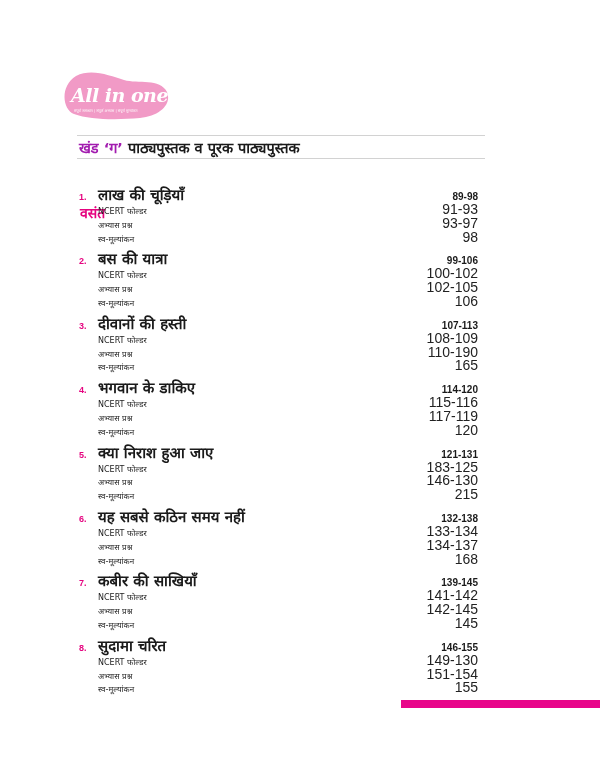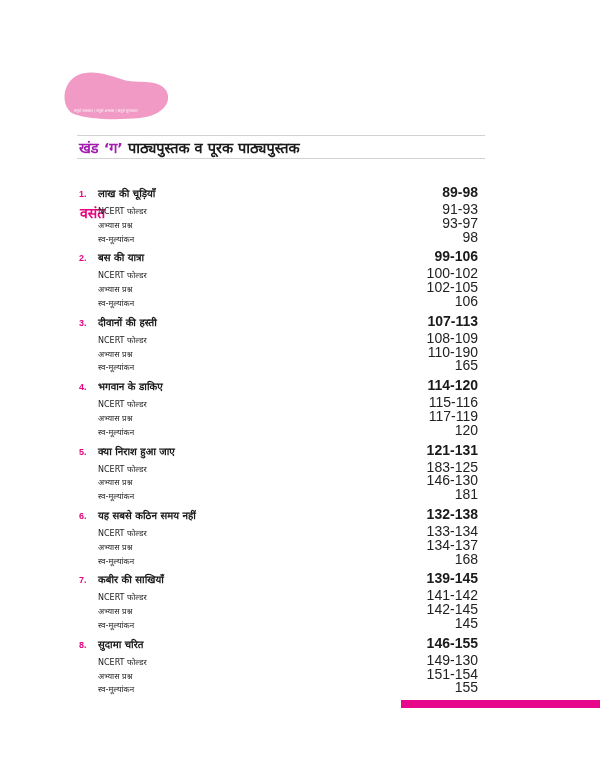--- a/index.html
+++ b/index.html
@@ -39,42 +39,43 @@
     .chapter { margin-bottom: 6px; }
     .chapter-head {
       display: flex; justify-content: space-between; align-items: baseline;
       height: 17px;
     }
     .chapter-head .left { display: flex; align-items: baseline; }
     .chapter-num {
       color: #e5037f; font-weight: bold; font-size: 9px; width: 19px;
       font-family: "Liberation Sans", sans-serif;
     }
-    .chapter-title { font-size: 10px; font-weight: bold; }
+    .chapter-title { font-size: 15px; font-weight: bold; }
     .chapter-pages {
-      font-size: 14px; font-weight: bold; font-family: "Liberation Sans", sans-serif; margin-left: 15px;
+      font-size: 10px; font-weight: bold; font-family: "Liberation Sans", sans-serif; margin-left: 15px;
     }
     .sub-row {
       display: flex; justify-content: space-between; align-items: baseline;
       height: 13.8px; padding-left: 19px;
     }
     .sub-label { font-size: 8px; color: #222; }
     .sub-pages { font-size: 14px; font-family: "Liberation Sans", sans-serif; color: #222; }
     .pink-bar {
       position: absolute; left: 401px; top: 700px; width: 199px; height: 8px;
       background: #e8068a;
     }
   </style>
 </head>
 <body>
 
 <div class="logo">
   <svg width="108" height="52" viewBox="0 0 108 52">
     <path d="M14,6 C30,-2 48,6 62,10 C76,14 98,8 105,22 C110,34 98,46 78,48 C56,50 28,50 12,44 C0,39 -2,16 14,6 Z" fill="#f19ac6"></path>
   </svg>
+  <span class="logo-text">All in one</span>
   <span class="logo-tag">संपूर्ण समाधान | संपूर्ण अभ्यास | संपूर्ण मूल्यांकन</span>
 </div>
 
 <div class="rule top"></div>
 <div class="section-title">
   <span class="accent">खंड ‘ग’</span>
   <span>पाठ्यपुस्तक व पूरक पाठ्यपुस्तक</span>
 </div>
 <div class="rule bottom"></div>
 
@@ -176,21 +177,21 @@
       <div class="sub-row">
         <span class="sub-label">NCERT फोल्डर</span>
         <span class="sub-pages">183-125</span>
       </div>
       <div class="sub-row">
         <span class="sub-label">अभ्यास प्रश्न</span>
         <span class="sub-pages">146-130</span>
       </div>
       <div class="sub-row">
         <span class="sub-label">स्व-मूल्यांकन</span>
-        <span class="sub-pages">181</span>
+        <span class="sub-pages">215</span>
       </div>
     </div>
     <div class="chapter">
       <div class="chapter-head">
         <span class="left">
           <span class="chapter-num">6.</span>
           <span class="chapter-title">यह सबसे कठिन समय नहीं</span>
         </span>
         <span class="chapter-pages">132-138</span>
       </div>

